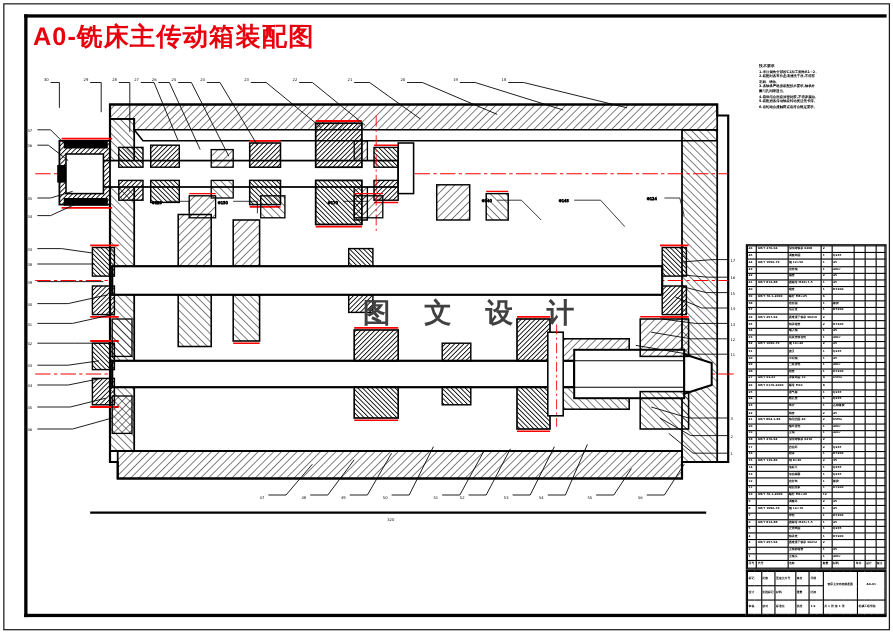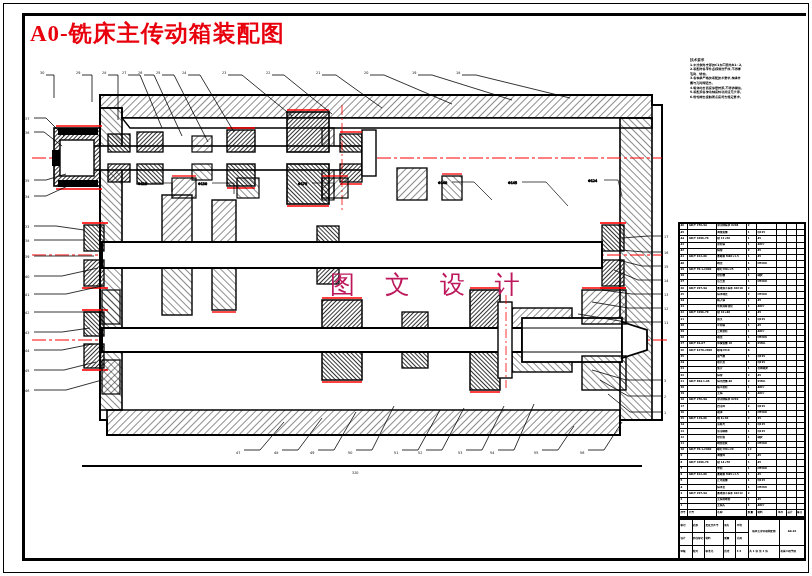--- a/index.html
+++ b/index.html
@@ -6,21 +6,21 @@
   body{width:812px;height:576px;position:relative;overflow:hidden;
        font-family:"Liberation Sans","DejaVu Sans",sans-serif;}
   .sheet{position:absolute;inset:0;background:#fff;}
   
   .outer-border{position:absolute;left:3px;top:3px;width:806px;height:570px;
       border:1px solid #000;box-sizing:border-box;}
   
   .inner-frame{position:absolute;left:22px;top:13px;width:784px;height:548px;
       border:3px solid #000;border-right:none;border-top:3px solid #000;box-sizing:border-box;}
   .title{position:absolute;left:30px;top:18px;font-size:23px;font-weight:bold;
-      color:#e8000d;letter-spacing:1px;font-family:Liberation Serif, serif;white-space:nowrap;}
+      color:#e8000d;letter-spacing:1px;font-family:Liberation Sans, sans-serif;white-space:nowrap;}
   
   .canvas{position:absolute;left:22px;top:50px;width:650px;height:470px;}
   svg{display:block;}
   
   .notes{position:absolute;left:690px;top:58px;width:110px;}
   .notes div{font-size:3.1px;line-height:4.6px;color:#000;font-weight:bold;
       font-family:"DejaVu Sans",sans-serif;white-space:nowrap;overflow:hidden;}
   .notes .nt-head{font-size:3.6px;}
   
   .bom{position:absolute;left:678px;top:222px;width:128px;height:296px;
@@ -38,22 +38,22 @@
   .bom td.c-w2{width:7%;}
   .bom td.c-rem{width:6%;}
   
   .titleblock{position:absolute;left:678px;top:518px;width:128px;height:42px;
       border:1px solid #000;box-sizing:border-box;background:#fff;}
   .titleblock table{border-collapse:collapse;width:100%;height:100%;table-layout:fixed;}
   .titleblock td{border:0.5px solid #000;font-size:2.6px;line-height:1;color:#000;
       padding:0 0.5px;overflow:hidden;white-space:nowrap;font-weight:bold;
       font-family:"DejaVu Sans",sans-serif;}
   .tb-big{font-size:4.5px;text-align:center;}
-  .watermark{position:absolute;left:330px;top:268px;font-size:25px;color:#be185d;
-      letter-spacing:11px;font-family:"DejaVu Sans",sans-serif;}
+  .watermark{position:absolute;left:330px;top:268px;font-size:25px;color:#404040;
+      letter-spacing:11px;font-family:"DejaVu Sans",sans-serif;font-weight:bold;}
   .lbl-s{font-size:3.4px;font-family:"DejaVu Sans",sans-serif;fill:#000;}
 </style>
 </head>
 <body>
 
 <div class="sheet">
 
   <div class="outer-border"></div>
   <div class="inner-frame"></div>
 

